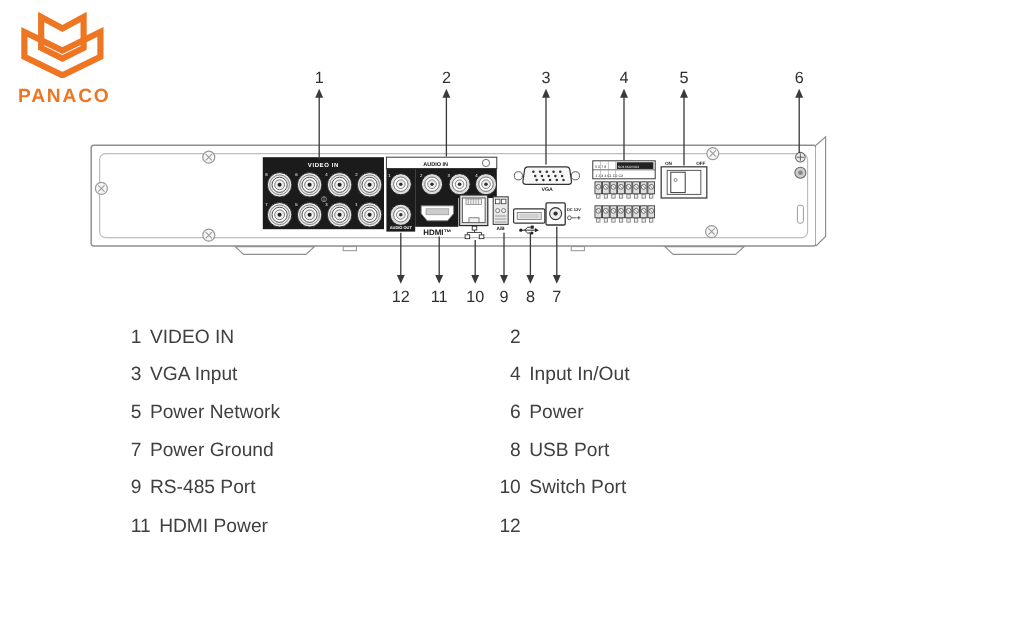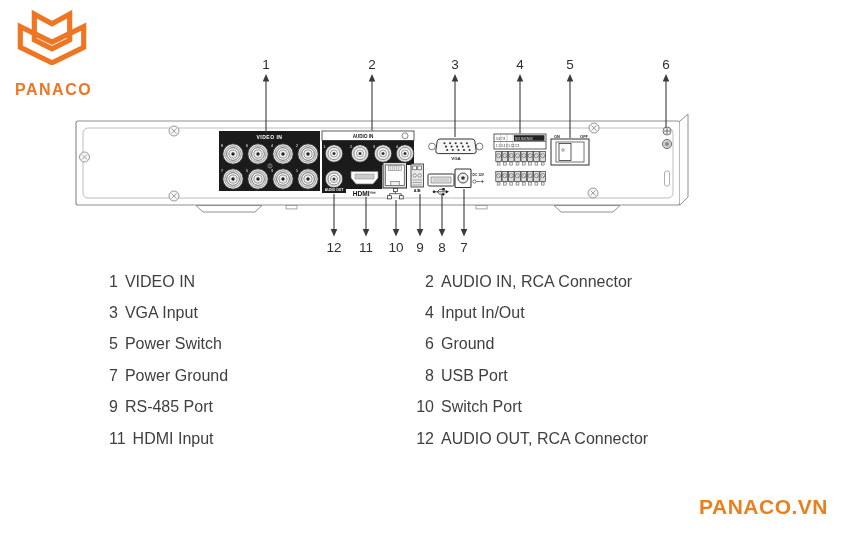--- a/index.html
+++ b/index.html
@@ -1,20 +1,20 @@
 <!DOCTYPE html>
 <html><head>
 <meta charset="utf-8">
 <style>
   html,body{margin:0;padding:0;background:#ffffff;}
   .page{position:relative;width:850px;height:533px;background:#fff;overflow:hidden;
         font-family:"Liberation Sans",sans-serif;}
   
   .logo-block{position:absolute;left:15px;top:9px;width:90px;}
-  .logo-text{color:#EE7623;font-weight:bold;font-size:16px;letter-spacing:1.5px;margin-top:12px;}
+  .logo-text{color:#EE7623;font-weight:bold;font-size:16px;letter-spacing:1.5px;margin-top:2px;}
   
   .diagram{position:absolute;left:0;top:0;width:850px;height:268px;}
   .diagram text{font-family:"Liberation Sans",sans-serif;}
   .callout-num{font-size:13.5px;fill:#2f2f2f;}
   .tinyw{fill:#ffffff;}
   
   .legend-col{position:absolute;top:266px;}
   .legend-left{left:109px;}
   .legend-right{left:408px;}
   .lrow{height:31.4px;display:flex;align-items:center;font-size:16px;color:#3f3f3f;}
@@ -299,56 +299,53 @@
     <div class="lrow">
         <span class="lnum">1</span>
         <span class="llbl">VIDEO IN</span>
       </div>
     <div class="lrow">
         <span class="lnum">3</span>
         <span class="llbl">VGA Input</span>
       </div>
     <div class="lrow">
         <span class="lnum">5</span>
-        <span class="llbl">Power Switch</span>
+        <span class="llbl">Power Network</span>
       </div>
     <div class="lrow">
         <span class="lnum">7</span>
         <span class="llbl">Power Ground</span>
       </div>
     <div class="lrow">
         <span class="lnum">9</span>
         <span class="llbl">RS-485 Port</span>
       </div>
     <div class="lrow">
         <span class="lnum">11</span>
-        <span class="llbl">HDMI Input</span>
+        <span class="llbl">HDMI Power</span>
       </div>
   </div>
   <div class="legend-col legend-right">
     <div class="lrow">
         <span class="lnum">2</span>
-        <span class="llbl">AUDIO IN, RCA Connector</span>
       </div>
     <div class="lrow">
         <span class="lnum">4</span>
         <span class="llbl">Input In/Out</span>
       </div>
     <div class="lrow">
         <span class="lnum">6</span>
-        <span class="llbl">Ground</span>
+        <span class="llbl">Power</span>
       </div>
     <div class="lrow">
         <span class="lnum">8</span>
         <span class="llbl">USB Port</span>
       </div>
     <div class="lrow">
         <span class="lnum">10</span>
         <span class="llbl">Switch Port</span>
       </div>
     <div class="lrow">
         <span class="lnum">12</span>
-        <span class="llbl">AUDIO OUT, RCA Connector</span>
       </div>
   </div>
 
-  <div class="website">PANACO.VN</div>
 </div>
 
 </body></html>

